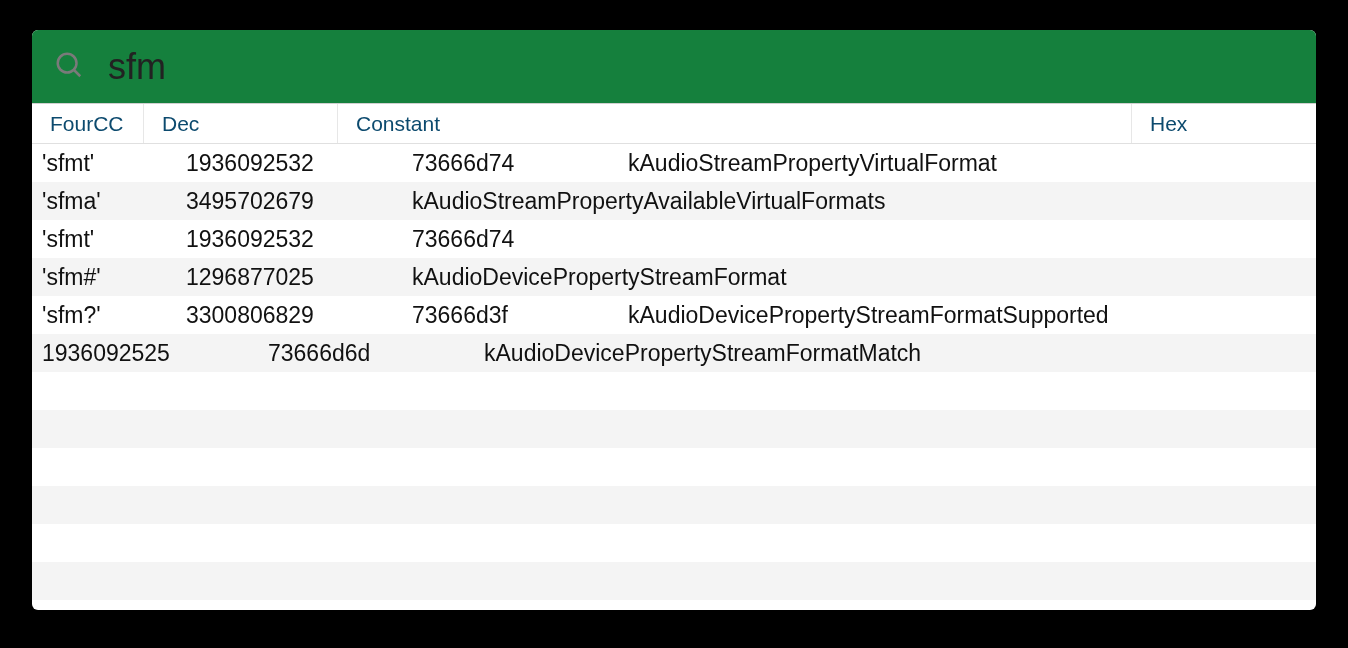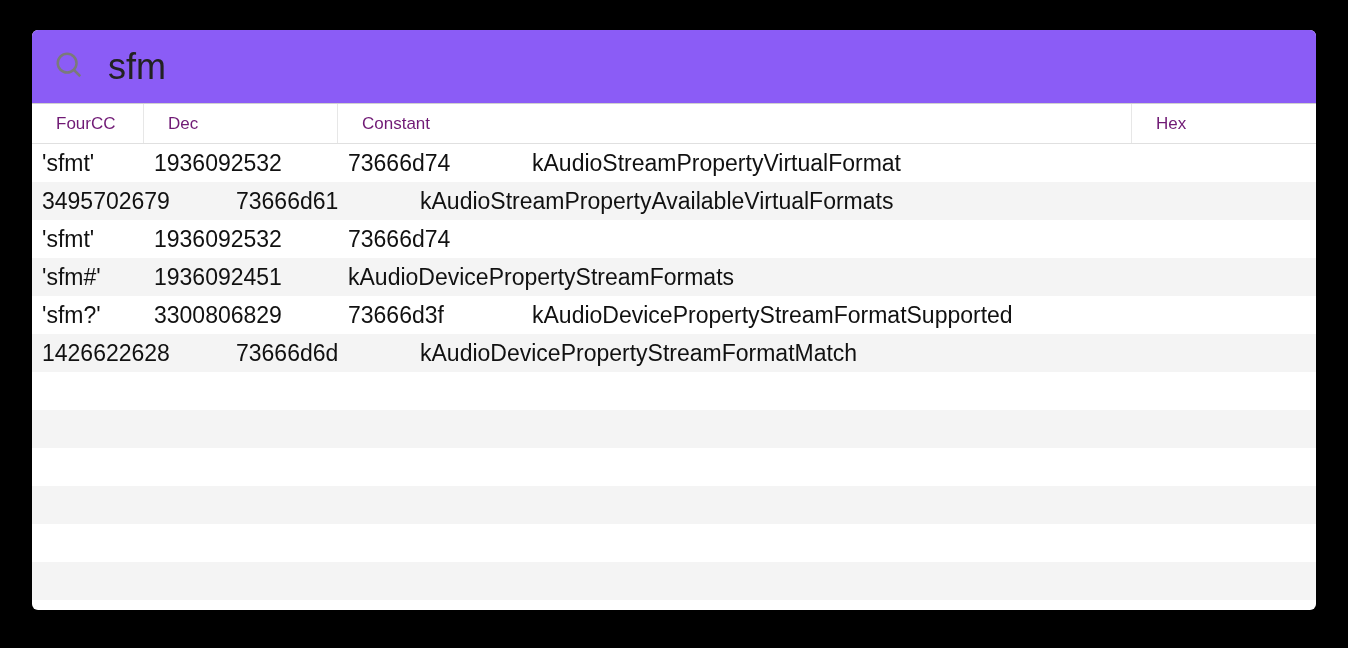--- a/index.html
+++ b/index.html
@@ -19,21 +19,21 @@
     height: 580px;
     background: #fff;
     border-radius: 6px;
     overflow: hidden;
     box-shadow: 0 10px 40px rgba(0,0,0,0.5);
     display: flex;
     flex-direction: column;
   }
   .search-bar {
     height: 74px;
-    background: #8b5cf6;
+    background: #15803d;
     border-bottom: 1px solid #d0d0d0;
     display: flex;
     align-items: center;
     padding: 0 22px;
   }
   .search-bar svg {
     flex: 0 0 auto;
     width: 30px;
     height: 30px;
     stroke: #7a7a7a;
@@ -51,38 +51,39 @@
     padding-left: 24px;
     font-family: inherit;
   }
   .header-row {
     display: flex;
     height: 40px;
     border-bottom: 1px solid #e0e0e0;
     flex: 0 0 auto;
   }
   .header-cell {
-    font-size: 17px;
+    font-size: 21px;
     font-weight: 400;
-    color: #701a75;
+    color: #0c4a6e;
     display: flex;
     align-items: center;
-    padding-left: 24px;
+    padding-left: 18px;
     border-right: 1px solid #e7e7e7;
     white-space: nowrap;
     overflow: hidden;
   }
   .header-cell:last-child { border-right: none; }
   .table-body {
     flex: 1;
     overflow: hidden;
   }
   .row {
     display: flex;
     height: 38px;
+    gap: 32px;
   }
   .row:nth-child(odd) { background: #ffffff; }
   .row:nth-child(even) { background: #f4f4f4; }
   .cell {
     font-size: 23px;
     color: #111;
     display: flex;
     align-items: center;
     padding-left: 10px;
     white-space: nowrap;
@@ -116,42 +117,42 @@
   </div>
 
   <div class="table-body" id="table-body">
       <div class="row">
         <div class="cell col-fourcc">'sfmt'</div>
         <div class="cell col-dec">1936092532</div>
         <div class="cell col-hex">73666d74</div>
         <div class="cell col-const">kAudioStreamPropertyVirtualFormat</div>
       </div>
       <div class="row">
+        <div class="cell col-fourcc">'sfma'</div>
         <div class="cell col-dec">3495702679</div>
-        <div class="cell col-hex">73666d61</div>
         <div class="cell col-const">kAudioStreamPropertyAvailableVirtualFormats</div>
       </div>
       <div class="row">
         <div class="cell col-fourcc">'sfmt'</div>
         <div class="cell col-dec">1936092532</div>
         <div class="cell col-hex">73666d74</div>
       </div>
       <div class="row">
         <div class="cell col-fourcc">'sfm#'</div>
-        <div class="cell col-dec">1936092451</div>
-        <div class="cell col-const">kAudioDevicePropertyStreamFormats</div>
+        <div class="cell col-dec">1296877025</div>
+        <div class="cell col-const">kAudioDevicePropertyStreamFormat</div>
       </div>
       <div class="row">
         <div class="cell col-fourcc">'sfm?'</div>
         <div class="cell col-dec">3300806829</div>
         <div class="cell col-hex">73666d3f</div>
         <div class="cell col-const">kAudioDevicePropertyStreamFormatSupported</div>
       </div>
       <div class="row">
-        <div class="cell col-dec">1426622628</div>
+        <div class="cell col-dec">1936092525</div>
         <div class="cell col-hex">73666d6d</div>
         <div class="cell col-const">kAudioDevicePropertyStreamFormatMatch</div>
       </div>
       <div class="row">
         <div class="cell col-fourcc"></div>
         <div class="cell col-dec"></div>
         <div class="cell col-hex"></div>
         <div class="cell col-const"></div>
       </div>
       <div class="row">

